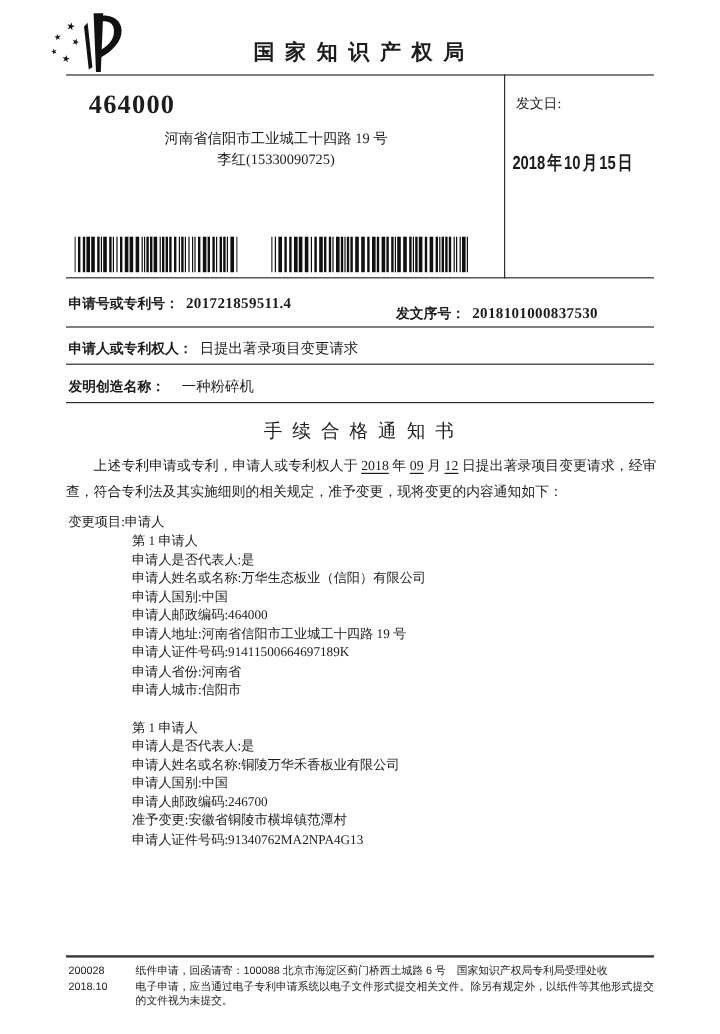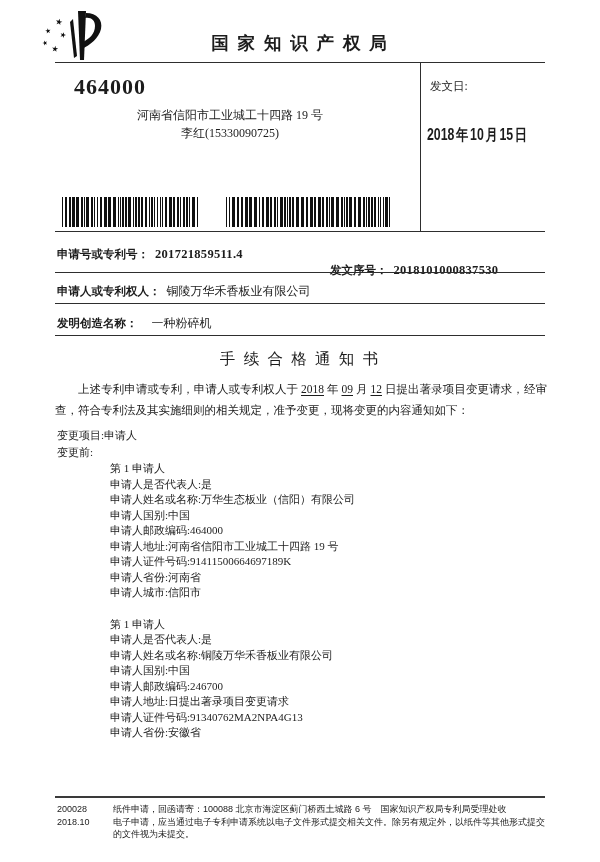--- a/index.html
+++ b/index.html
@@ -30,21 +30,21 @@
   #barcode-1{left:62px;width:136px;}
   #barcode-2{left:226px;width:164px;}
 
   .field-row{position:absolute;left:57px;width:488px;white-space:nowrap;}
   #row-1{top:244px;}
   #row-2{top:281px;}
   #row-3{top:313px;}
   .f-label{font-family:"Liberation Sans","DejaVu Sans",sans-serif;font-weight:bold;font-size:11.5px;}
   .f-value-num{font-weight:bold;font-size:12.5px;letter-spacing:0.3px;margin-top:33px;}
   .f-value{font-size:12px;}
-  #row1-right{position:absolute;left:273px;top:16px;}
+  #row1-right{position:absolute;left:273px;top:8px;}
   .gap-sm{display:inline-block;width:6px;}
   .gap-md{display:inline-block;width:14px;}
 
   #notice-title{left:0;top:349px;width:600px;text-align:center;
     font-weight:normal;font-size:15.5px;letter-spacing:2px;}
 
   #notice-para{left:55px;top:379px;width:492px;font-size:11.5px;
     line-height:20.5px;text-indent:2em;text-align:justify;}
   .u{text-decoration:underline;text-underline-offset:2px;}
 
@@ -99,59 +99,57 @@
 <div id="row-1" class="field-row">
   <span class="f-label">申请号或专利号：</span><span class="gap-sm"></span><span class="f-value-num">201721859511.4</span>
   <span id="row1-right">
     <span class="f-label">发文序号：</span><span class="gap-sm"></span><span class="f-value-num">2018101000837530</span>
   </span>
 </div>
 
 <div class="hline" style="left:55px;top:272px;width:490px;"></div>
 
 <div id="row-2" class="field-row">
-  <span class="f-label">申请人或专利权人：</span><span class="gap-sm"></span><span class="f-value">铜陵万华禾香板业有限公司</span>
+  <span class="f-label">申请人或专利权人：</span><span class="gap-sm"></span><span class="f-value">日提出著录项目变更请求</span>
 </div>
 
 <div class="hline" style="left:55px;top:303px;width:490px;"></div>
 
 <div id="row-3" class="field-row">
   <span class="f-label">发明创造名称：</span><span class="gap-md"></span><span class="f-value">一种粉碎机</span>
 </div>
 
 <div class="hline" style="left:55px;top:335px;width:490px;"></div>
 
 <div id="notice-title" class="abs sans">手 续 合 格 通 知 书</div>
 
 <div id="notice-para" class="abs"><span>上述专利申请或专利，申请人或专利权人于 </span><span class="u">2018</span><span> 年 </span><span class="u">09</span><span> 月 </span><span class="u">12</span><span> 日提出著录项目变更请求，经审查，符合专利法及其实施细则的相关规定，准予变更，现将变更的内容通知如下：</span></div>
 
 <div id="change-block" class="abs">
   <div class="change-line">变更项目:申请人</div>
-  <div class="change-line">变更前:</div>
   <div class="detail-list">
       <div class="detail-line">第 1 申请人</div>
       <div class="detail-line">申请人是否代表人:是</div>
       <div class="detail-line">申请人姓名或名称:万华生态板业（信阳）有限公司</div>
       <div class="detail-line">申请人国别:中国</div>
       <div class="detail-line">申请人邮政编码:464000</div>
       <div class="detail-line">申请人地址:河南省信阳市工业城工十四路 19 号</div>
       <div class="detail-line">申请人证件号码:91411500664697189K</div>
       <div class="detail-line">申请人省份:河南省</div>
       <div class="detail-line">申请人城市:信阳市</div>
     </div>
   <div class="blank-gap"></div>
   <div class="detail-list">
       <div class="detail-line">第 1 申请人</div>
       <div class="detail-line">申请人是否代表人:是</div>
       <div class="detail-line">申请人姓名或名称:铜陵万华禾香板业有限公司</div>
       <div class="detail-line">申请人国别:中国</div>
       <div class="detail-line">申请人邮政编码:246700</div>
-      <div class="detail-line">申请人地址:日提出著录项目变更请求</div>
+      <div class="detail-line">准予变更:安徽省铜陵市横埠镇范潭村</div>
       <div class="detail-line">申请人证件号码:91340762MA2NPA4G13</div>
-      <div class="detail-line">申请人省份:安徽省</div>
     </div>
 </div>
 
 <div id="footer-rule"></div>
 
 <div id="footer-code" class="abs sans">
   <div>200028</div>
   <div>2018.10</div>
 </div>
 

